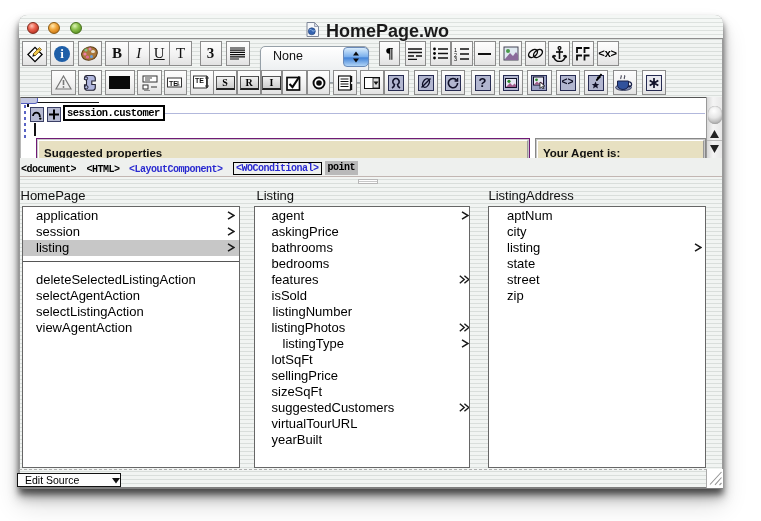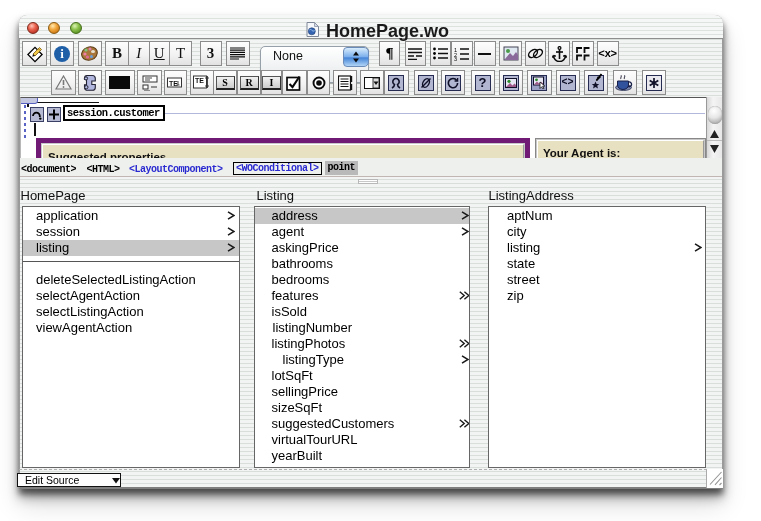--- a/index.html
+++ b/index.html
@@ -340,21 +340,21 @@
       </div>
   <div class="abs" style="left:25.5px;top:9px;width:14px;height:15px;background:#b6bad2;border:1px solid #3a3f66;box-sizing:border-box;">
         <svg width="12" height="13" viewBox="0 0 12 13">
           <path d="M6 1.5v10M1 6.5h10" stroke="#000" stroke-width="2"></path>
         </svg>
       </div>
   <div class="abs" style="left:42px;top:7px;width:102px;height:16px;background:#fff;border:2px solid #000;box-sizing:border-box;line-height:12.5px;text-align:left;padding-left:2px;font-family:'Liberation Mono',monospace;font-size:10.5px;font-weight:bold;letter-spacing:-0.5px;white-space:nowrap;">session.customer</div>
   <div class="abs" style="left:144px;top:15px;width:540px;height:1px;background:#b2b8dc;"></div>
   <div class="abs" style="left:13px;top:25px;width:1.5px;height:13px;background:#111;"></div>
 
-  <div class="abs" style="left:15px;top:39.5px;width:494px;height:30px;border:5px solid #701a75;background:#c8c8c8;padding:1px;box-sizing:border-box;">
+  <div class="abs" style="left:15px;top:39.5px;width:494px;height:30px;border:1px solid #701a75;background:#c8c8c8;padding:1px;box-sizing:border-box;">
     <div style="width:100%;height:100%;border:1px solid #999;border-top-color:#fff;border-left-color:#fff;background:#e7e0c1;box-sizing:border-box;padding:6px 0 0 5px;font-size:11.5px;font-weight:bold;color:#111;">Suggested properties</div>
   </div>
   <div class="abs" style="left:514px;top:39.5px;width:171px;height:30px;border:1px solid #888;background:#c8c8c8;padding:1px;box-sizing:border-box;">
     <div style="width:100%;height:100%;border:1px solid #999;border-top-color:#fff;border-left-color:#fff;background:#e7e0c1;box-sizing:border-box;padding:6px 0 0 5px;font-size:11.5px;font-weight:bold;color:#111;">Your Agent is:</div>
   </div>
 </div>
 
 <div class="abs" style="left:706px;top:97px;width:16px;height:61px;background:linear-gradient(90deg,#d8d8d8,#f4f4f4 40%,#e8e8e8);border-left:1px solid #999;box-sizing:border-box;">
   <div class="abs" style="left:0.5px;top:9px;width:14px;height:18px;border-radius:7px;background:radial-gradient(circle at 42% 28%,#ffffff 0%,#e6e6e6 45%,#b8b8b8 75%,#8e8e8e 100%);box-shadow:inset 0 0 1px #777;"></div>
   <div class="abs" style="left:0;top:30px;width:15px;height:15px;">
@@ -401,25 +401,20 @@
   <div style="height:5px;"></div>
   <div style="height:1px;background:#555;"></div>
   <div style="height:10px;"></div>
   <div class="row" style="padding-left:13.5px;">deleteSelectedListingAction</div>
   <div class="row" style="padding-left:13.5px;">selectAgentAction</div>
   <div class="row" style="padding-left:13.5px;">selectListingAction</div>
   <div class="row" style="padding-left:13.5px;">viewAgentAction</div>
 </div>
 
 <div class="list" style="left:253.5px;width:216.5px;">
-  <div class="row hl" style="padding-left:17px;">address<span class="ar" style="left:206.5px;">
-          <svg width="8" height="9" viewBox="0 0 8 9">
-            <path d="M1 0.8 L7 4.5 L1 8.2" fill="none" stroke="#1a1a1a" stroke-width="1.5"></path>
-          </svg>
-        </span></div>
   <div class="row" style="padding-left:17px;">agent<span class="ar" style="left:206.5px;">
           <svg width="8" height="9" viewBox="0 0 8 9">
             <path d="M1 0.8 L7 4.5 L1 8.2" fill="none" stroke="#1a1a1a" stroke-width="1.5"></path>
           </svg>
         </span></div>
   <div class="row" style="padding-left:17px;">askingPrice</div>
   <div class="row" style="padding-left:17px;">bathrooms</div>
   <div class="row" style="padding-left:17px;">bedrooms</div>
   <div class="row" style="padding-left:17px;">features<span class="ar" style="left:204.5px;">
           <svg width="10" height="9" viewBox="0 0 10 9">

